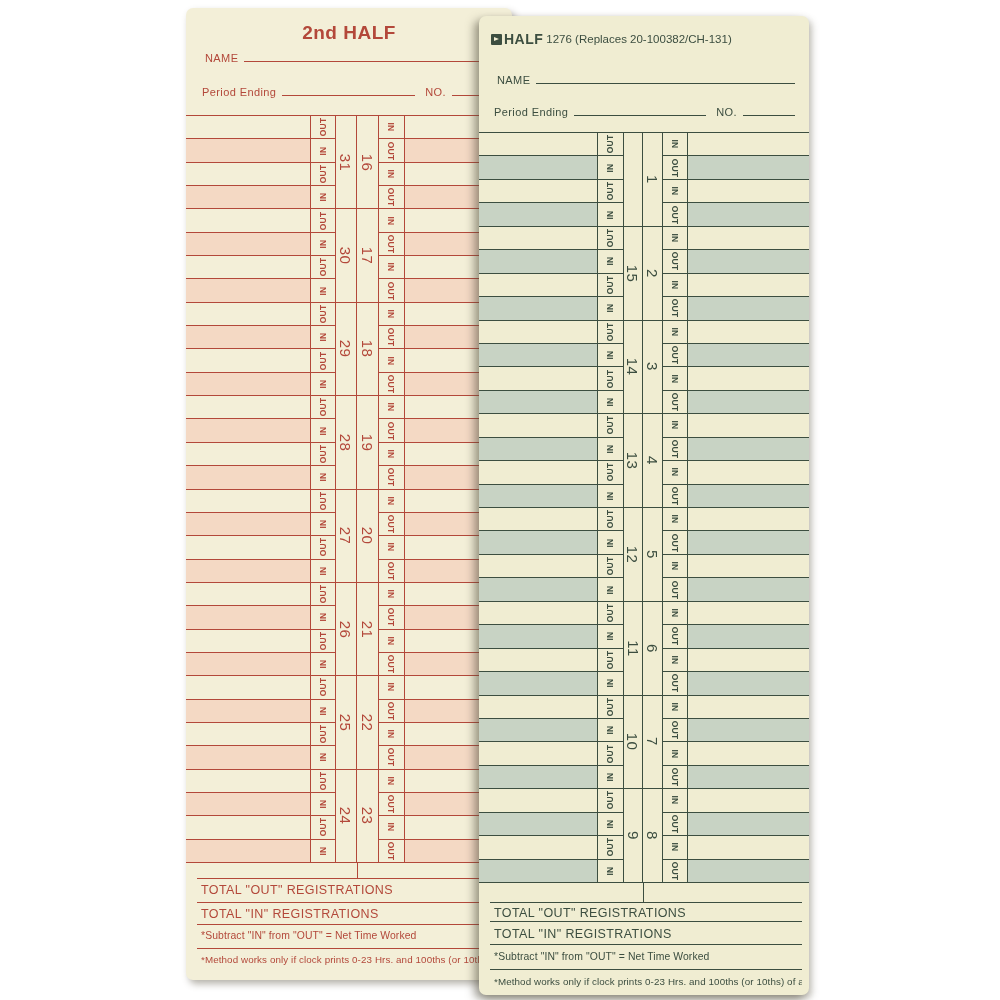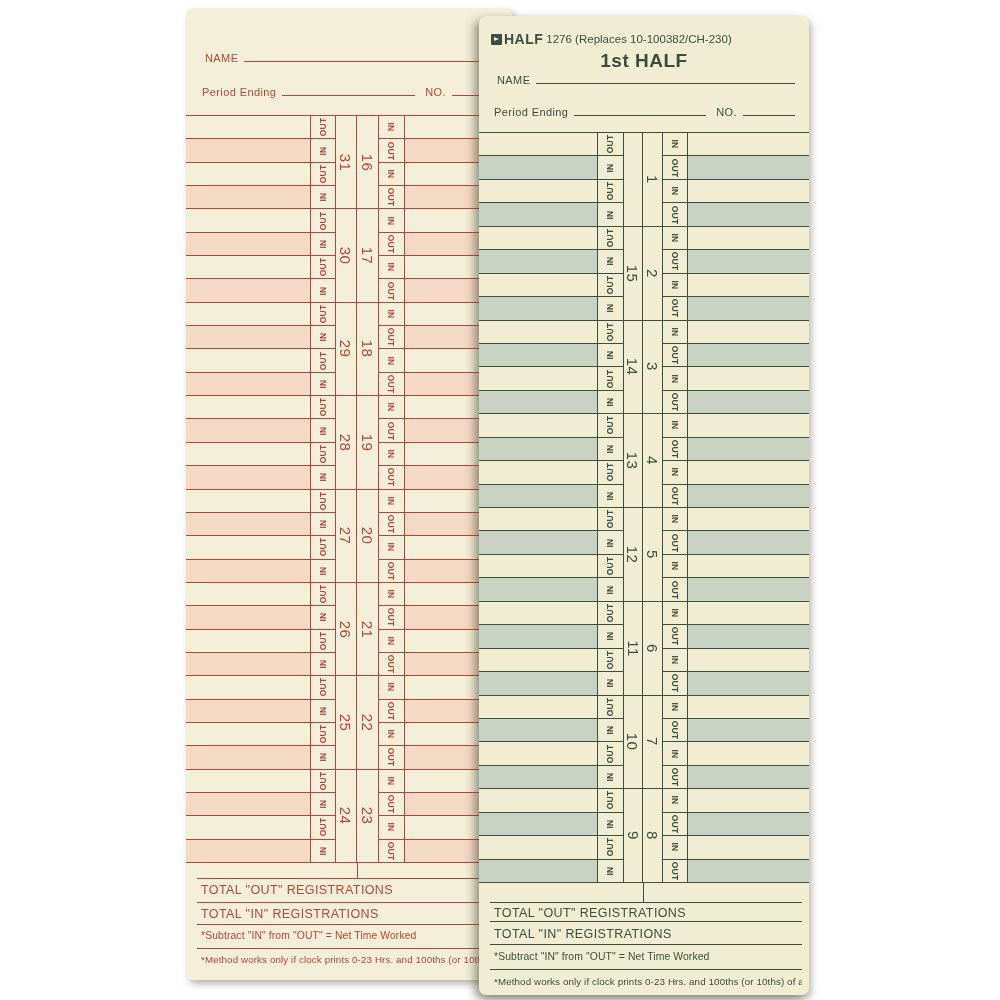--- a/index.html
+++ b/index.html
@@ -72,20 +72,21 @@
   .red .t1{height:24px;} .red .t2{height:22px;} .red .f1{height:24px;padding-top:5px;} .red .f2{flex:1;padding-top:5px;}
   .green .t1{height:19px;padding-top:3px;} .green .t2{height:23px;padding-top:5px;}
   .green .f1{height:25px;padding-top:6px;} .green .f2{flex:1;padding-top:6px;}
 </style>
 </head>
 <body>
 
 <div class="scene">
 
   <div class="card red" id="card0" style="--ink: #b3483a; --shade: #f4d9c4; --paper: #f3efd8;">
+    <div class="title">2nd HALF</div>
     <div class="field name-row">
       <span class="flabel">NAME</span>
       <span class="rule"></span>
     </div>
     <div class="field period-row">
       <span class="flabel">Period Ending</span>
       <span class="rule"></span>
       <span class="flabel">NO.</span>
       <span class="rule short"></span>
     </div>
@@ -420,23 +421,22 @@
       <div class="trow t2">TOTAL "IN" REGISTRATIONS</div>
       <div class="frow f1">*Subtract "IN" from "OUT" = Net Time Worked</div>
       <div class="frow f2 last">*Method works only if clock prints 0-23 Hrs. and 100ths (or 10ths) of an hour.</div>
     </div>
   </div>
 
   <div class="card green" id="card1" style="--ink: #3c4e40; --shade: #c8d3c4; --paper: #f0edd2;">
     <div class="brand-row">
       <span class="logo-mark"></span>
       <span class="brand">HALF</span>
-      <span class="model">1276 (Replaces 10-100382/CH-230)</span>
-    </div>
-    <div class="title">1st HALF</div>
+      <span class="model">1276 (Replaces 20-100382/CH-131)</span>
+    </div>
     <div class="field name-row">
       <span class="flabel">NAME</span>
       <span class="rule"></span>
     </div>
     <div class="field period-row">
       <span class="flabel">Period Ending</span>
       <span class="rule"></span>
       <span class="flabel">NO.</span>
       <span class="rule short"></span>
     </div>

